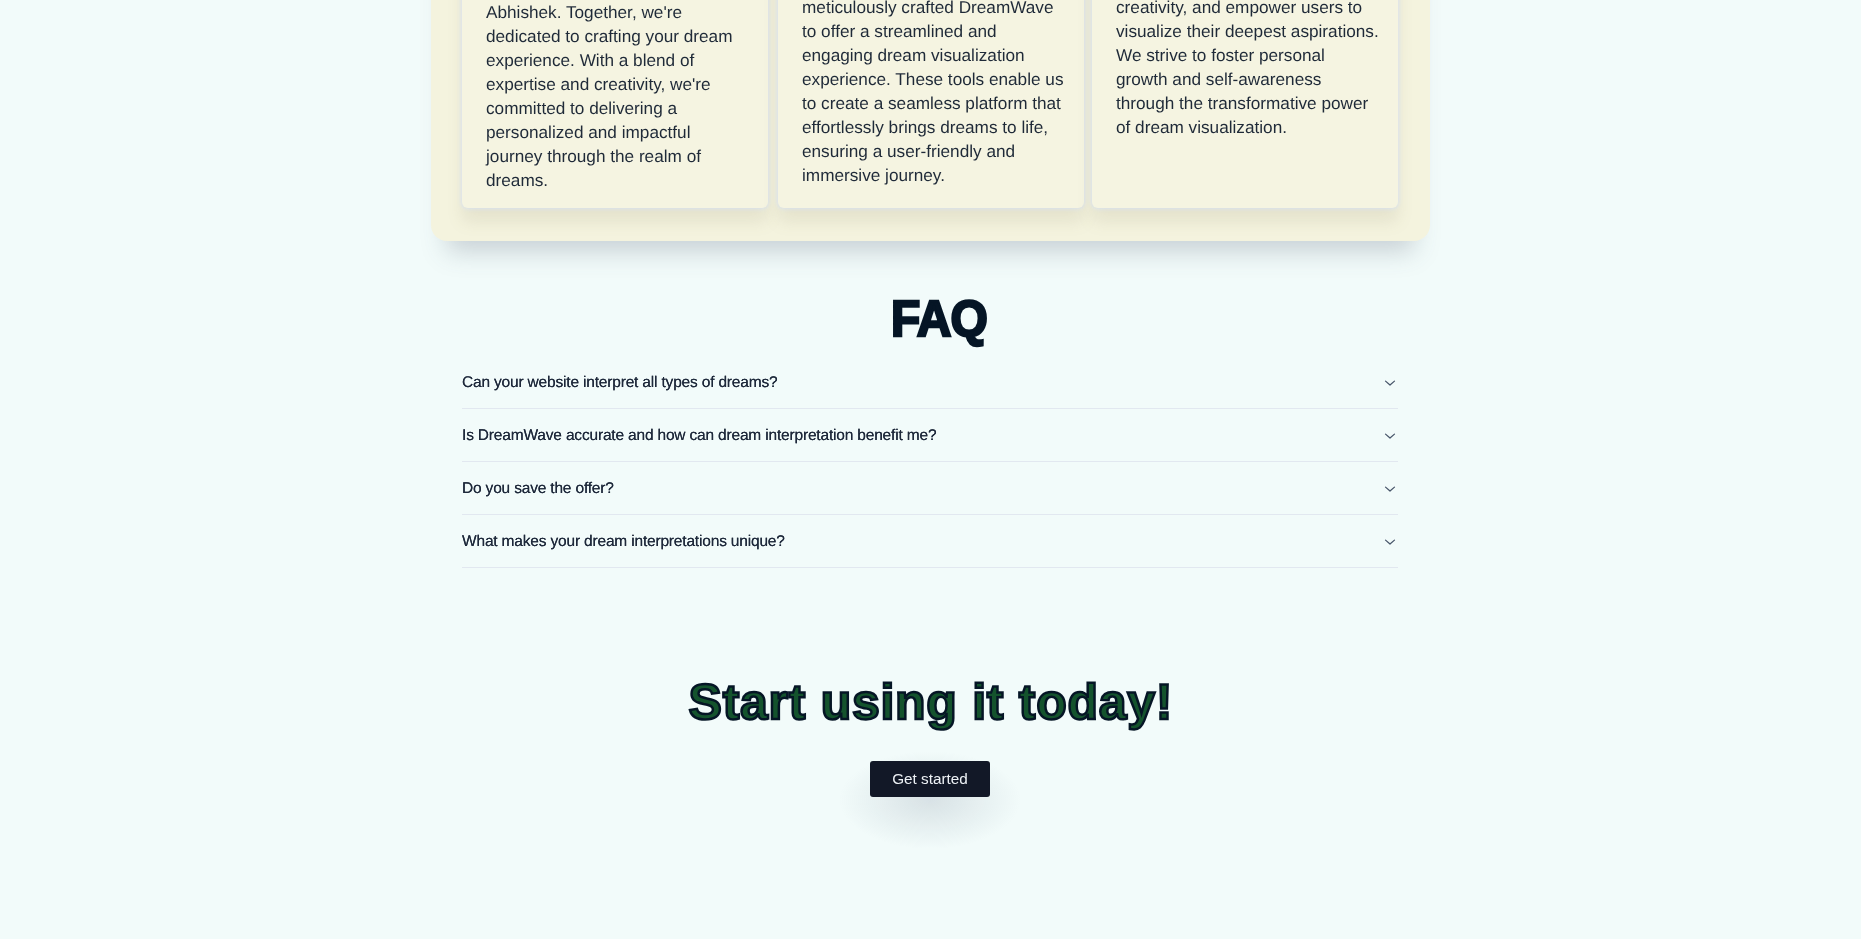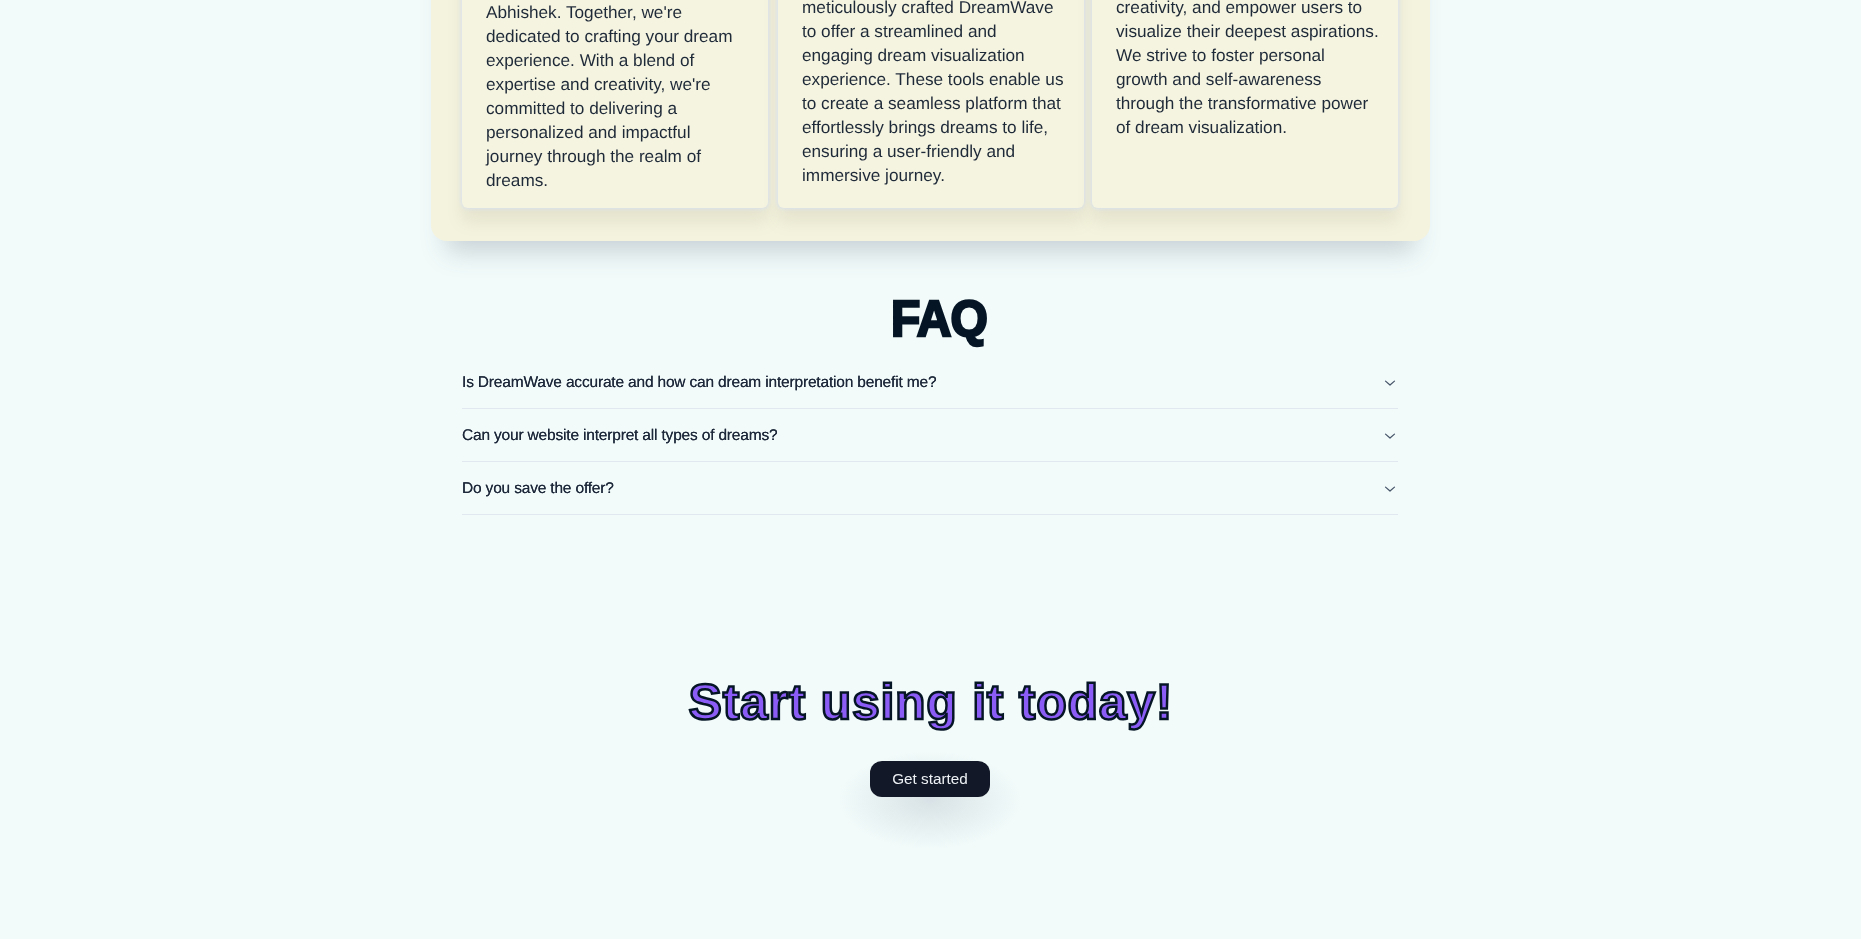--- a/index.html
+++ b/index.html
@@ -30,24 +30,24 @@
     letter-spacing:-1px;text-indent:-1px;transform:scaleX(.94)}
   .faq-list{position:absolute;left:462px;top:356px;width:936px}
   .faq-item{position:relative;height:52.98px;display:flex;align-items:center;
     justify-content:space-between;border-bottom:1px solid #e2e8f0}
   .faq-q{font-size:15.5px;letter-spacing:-.18px;color:#1e293b;text-shadow:0 0 .55px #1e293b;
     line-height:1;position:relative;top:1.2px}
   .chev{width:16px;height:16px;display:block;position:absolute;right:0;top:19px}
 
   
   .cta-title{position:absolute;left:0;right:0;top:677px;text-align:center;
-    font-size:50px;font-weight:700;color:#8b5cf6;line-height:1;
+    font-size:50px;font-weight:700;color:#14532d;line-height:1;
     -webkit-text-stroke:2.5px #051525;letter-spacing:.72px;text-indent:.72px}
   .cta-btn{position:absolute;left:870px;top:761px;width:120px;height:36px;
-    background:#121827;color:#eef2f6;border-radius:12px;font-size:15.3px;line-height:1;
+    background:#121827;color:#eef2f6;border-radius:3px;font-size:15.3px;line-height:1;
     font-family:inherit;display:flex;align-items:center;justify-content:center;border:none;
     padding-bottom:1px;-webkit-font-smoothing:antialiased}
   .glow{position:absolute;left:410px;top:520px;width:1040px;height:560px;
     background:radial-gradient(ellipse 130px 70px at 50% 50%,rgba(100,116,139,.18) 0%,rgba(100,116,139,0) 70%);
     pointer-events:none}
 </style>
 </head>
 <body>
 
 <div class="page">
@@ -62,33 +62,39 @@
     </article>
     <article class="about-card" id="c3">
       <p>creativity, and empower users to visualize their deepest aspirations. We strive to foster personal growth and self-awareness through the transformative power of dream visualization.</p>
     </article>
   </section>
 
   <h2 class="faq-title"><span>FAQ</span></h2>
 
   <div class="faq-list" id="faqList">
       <div class="faq-item">
+        <span class="faq-q">Can your website interpret all types of dreams?</span>
+        <svg class="chev" viewBox="0 0 24 24" fill="none" stroke="#475569" stroke-width="1.9" stroke-linecap="round" stroke-linejoin="round">
+          <path d="M5.3 9.2 12 15l6.7-5.8"></path>
+        </svg>
+      </div>
+      <div class="faq-item">
         <span class="faq-q">Is DreamWave accurate and how can dream interpretation benefit me?</span>
         <svg class="chev" viewBox="0 0 24 24" fill="none" stroke="#475569" stroke-width="1.9" stroke-linecap="round" stroke-linejoin="round">
           <path d="M5.3 9.2 12 15l6.7-5.8"></path>
         </svg>
       </div>
       <div class="faq-item">
-        <span class="faq-q">Can your website interpret all types of dreams?</span>
+        <span class="faq-q">Do you save the offer?</span>
         <svg class="chev" viewBox="0 0 24 24" fill="none" stroke="#475569" stroke-width="1.9" stroke-linecap="round" stroke-linejoin="round">
           <path d="M5.3 9.2 12 15l6.7-5.8"></path>
         </svg>
       </div>
       <div class="faq-item">
-        <span class="faq-q">Do you save the offer?</span>
+        <span class="faq-q">What makes your dream interpretations unique?</span>
         <svg class="chev" viewBox="0 0 24 24" fill="none" stroke="#475569" stroke-width="1.9" stroke-linecap="round" stroke-linejoin="round">
           <path d="M5.3 9.2 12 15l6.7-5.8"></path>
         </svg>
       </div>
     </div>
 
   <h2 class="cta-title">Start using it today!</h2>
   <button class="cta-btn">Get started</button>
 </div>
 

